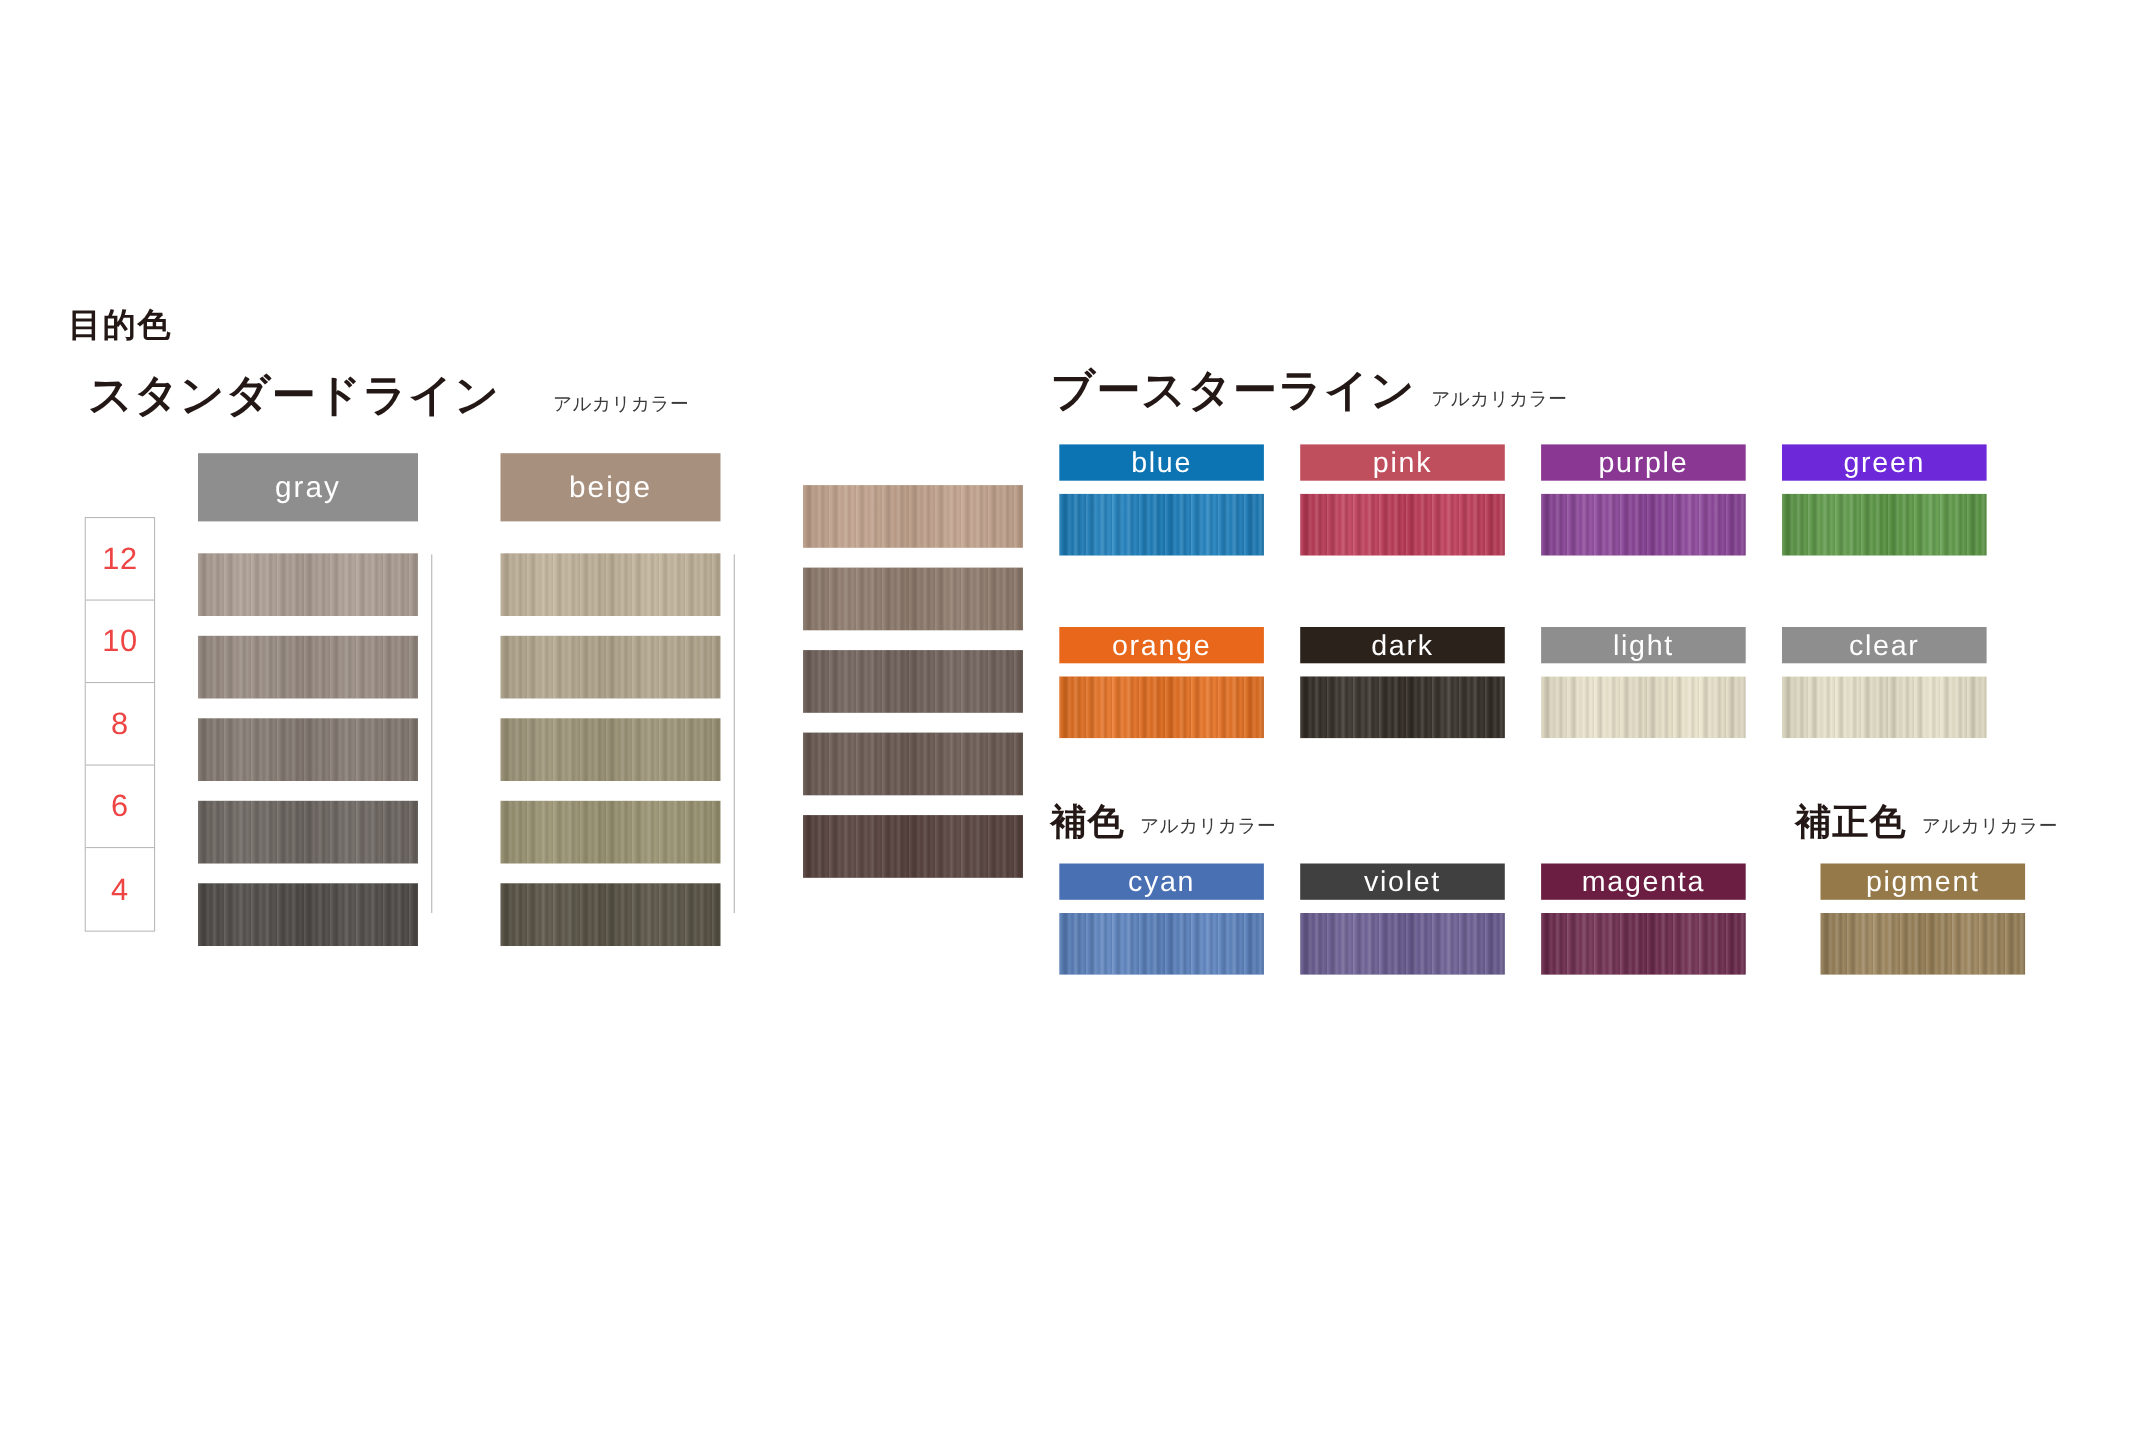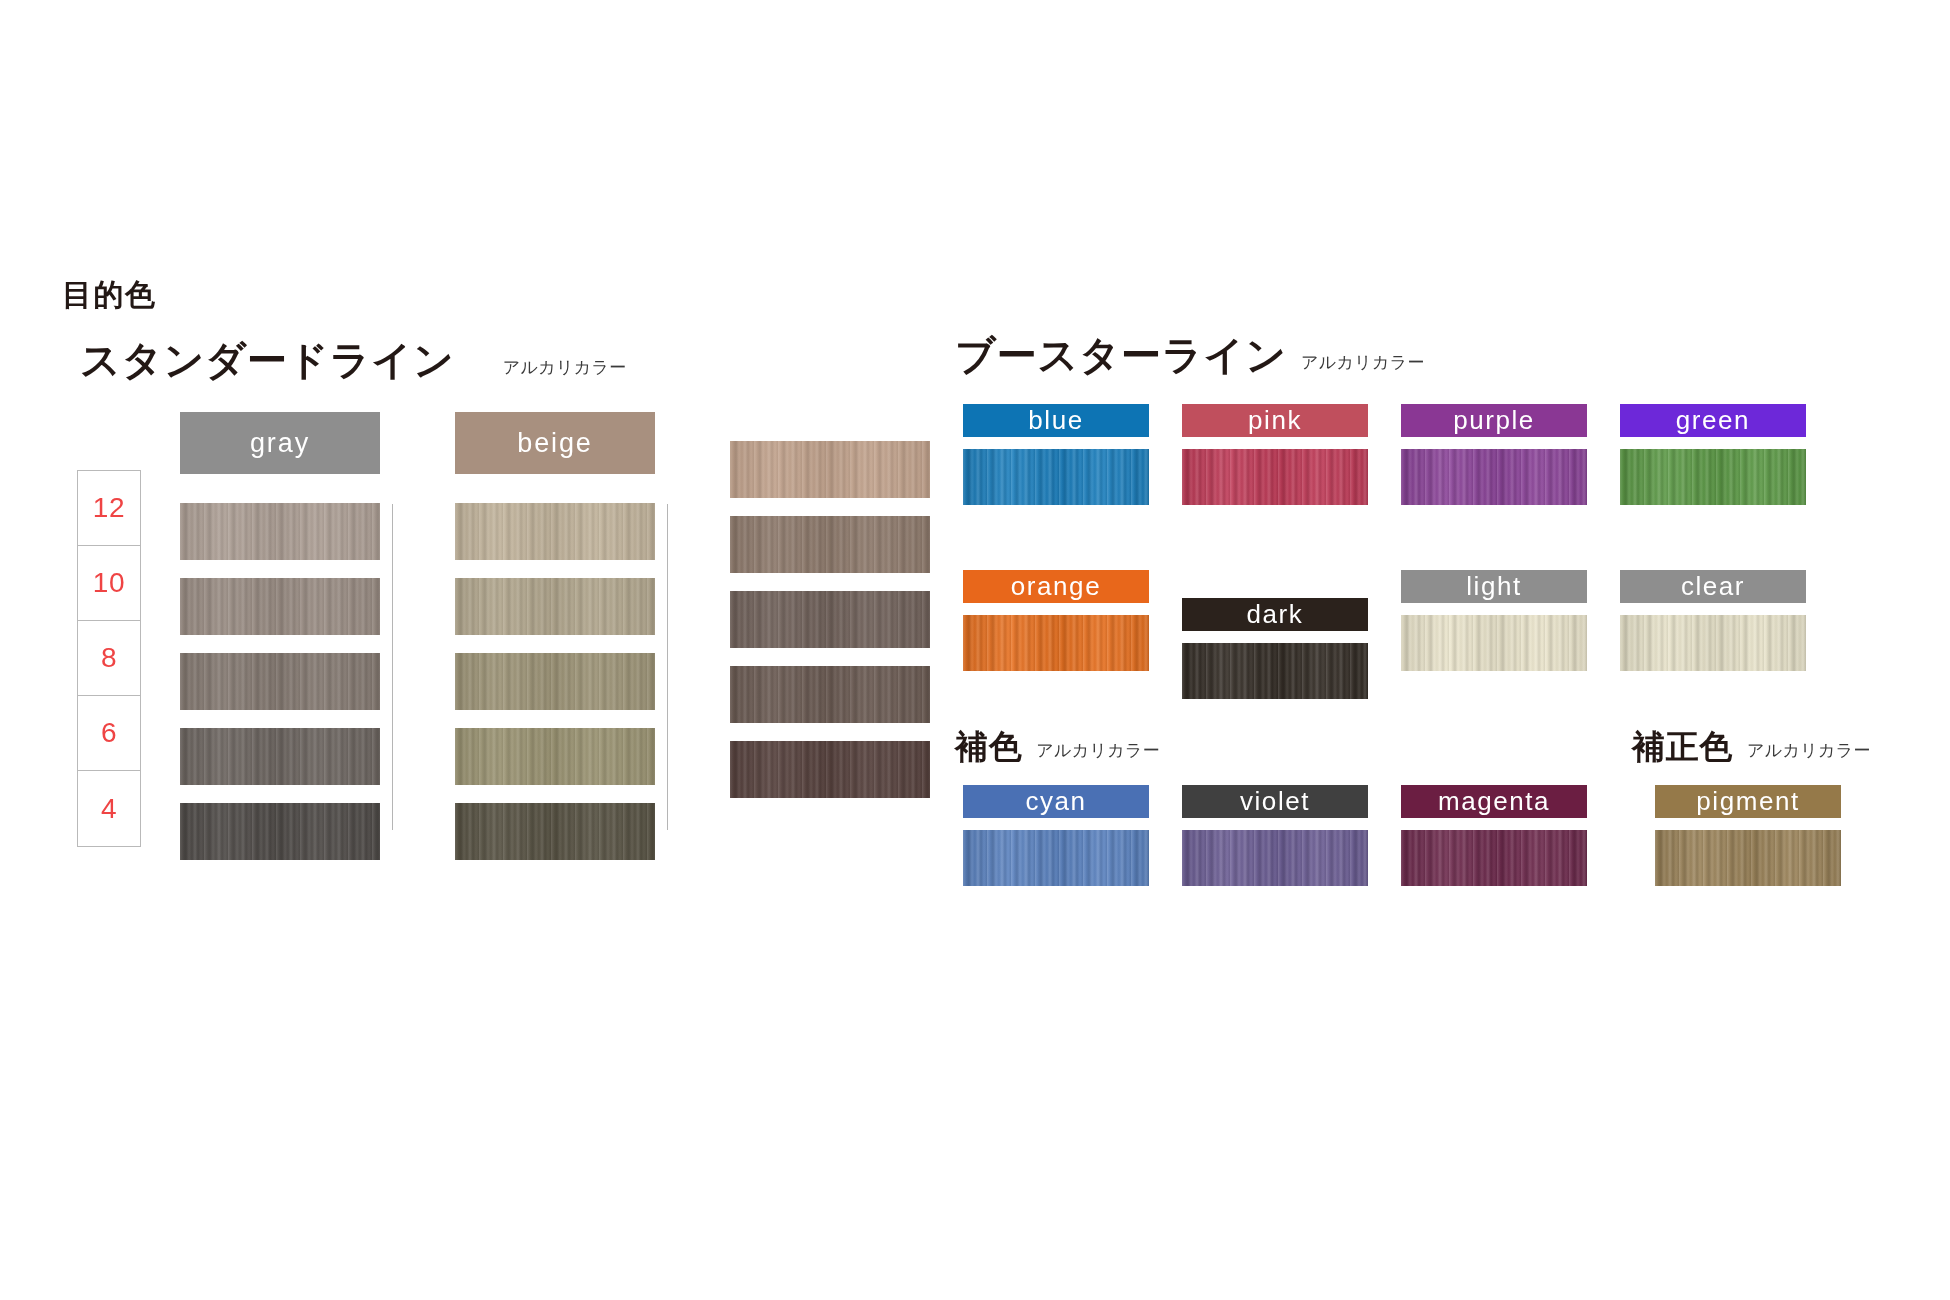--- a/index.html
+++ b/index.html
@@ -234,21 +234,21 @@
       </div>
     </div>
   <div class="grid" id="booster-row2">
       <div class="cell">
         <div class="bar" style="background: rgb(232, 103, 27);">orange</div>
         <div class="hair" style="background: rgb(232, 112, 31);">
           <div class="tex"></div>
         </div>
       </div>
       <div class="cell">
-        <div class="bar" style="background: rgb(43, 34, 28); margin-top: 28px;">dark</div>
+        <div class="bar" style="background: rgb(43, 34, 28);">dark</div>
         <div class="hair" style="background: rgb(51, 44, 37);">
           <div class="tex"></div>
         </div>
       </div>
       <div class="cell">
         <div class="bar" style="background: rgb(142, 142, 142);">light</div>
         <div class="hair" style="background: rgb(236, 230, 205);">
           <div class="tex"></div>
         </div>
       </div>

